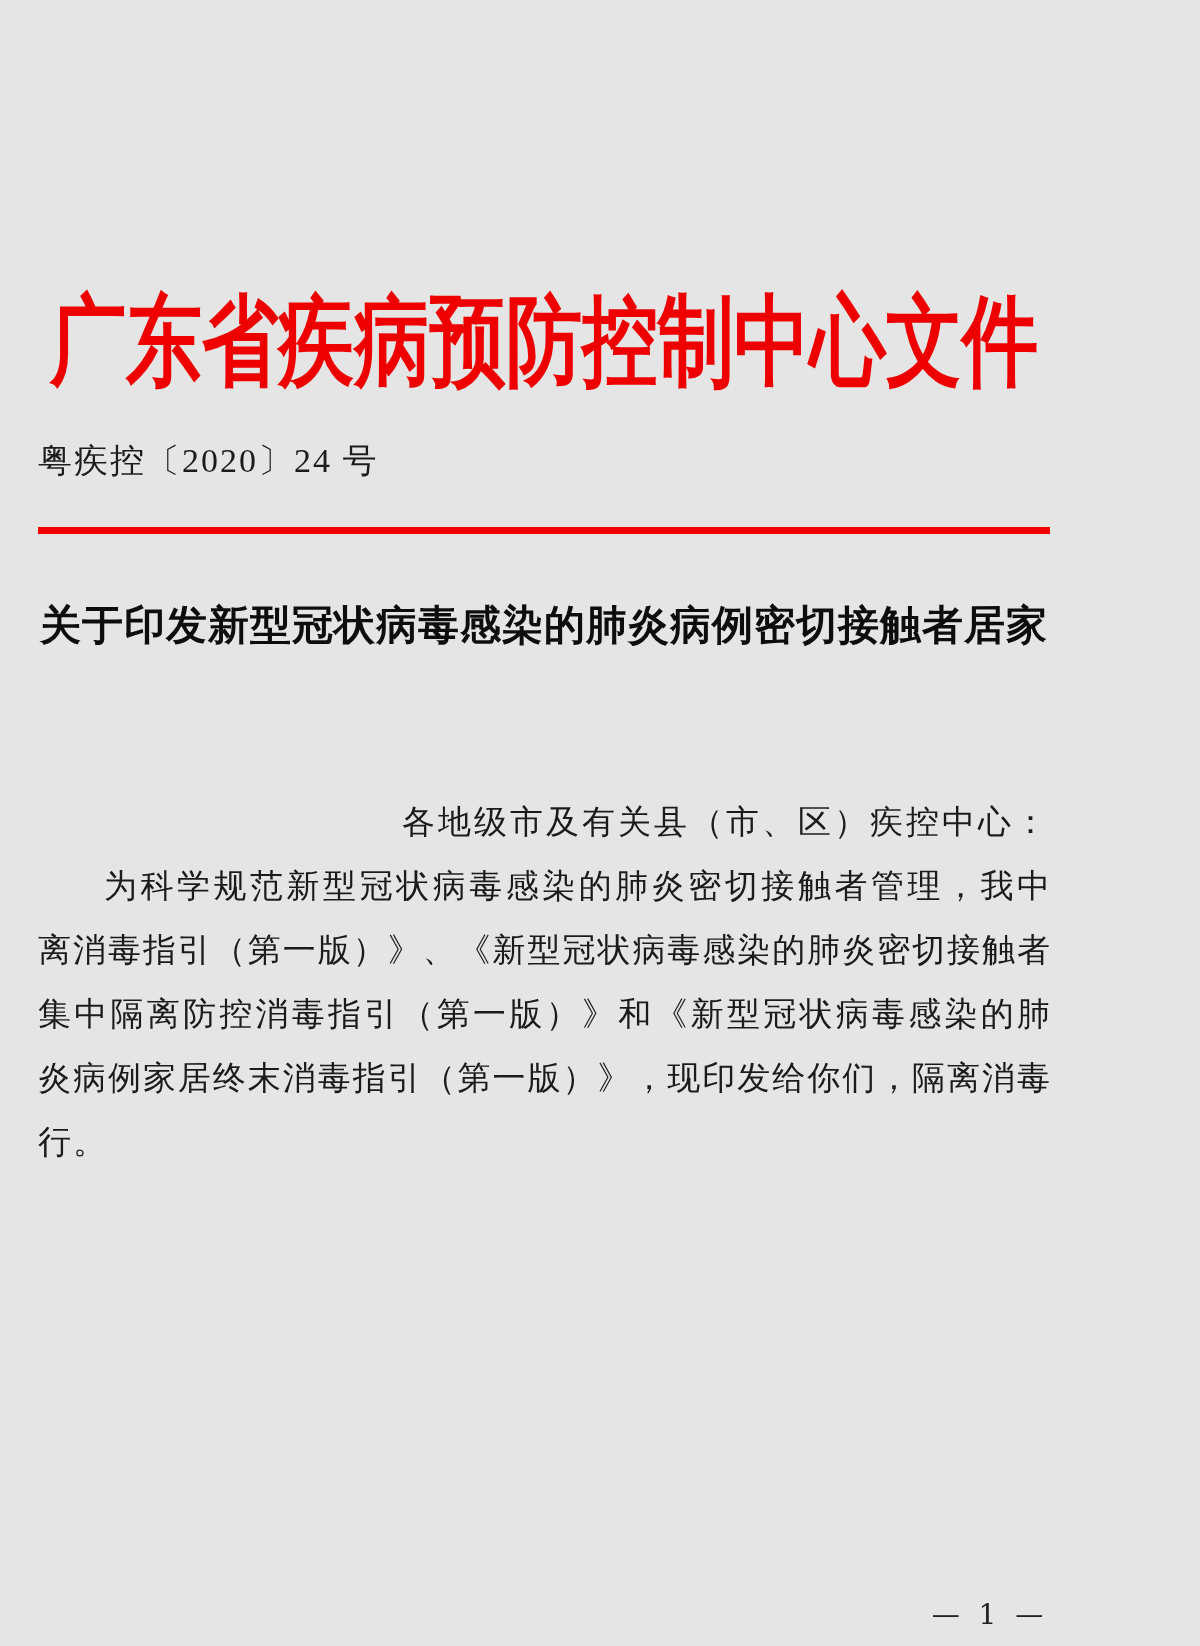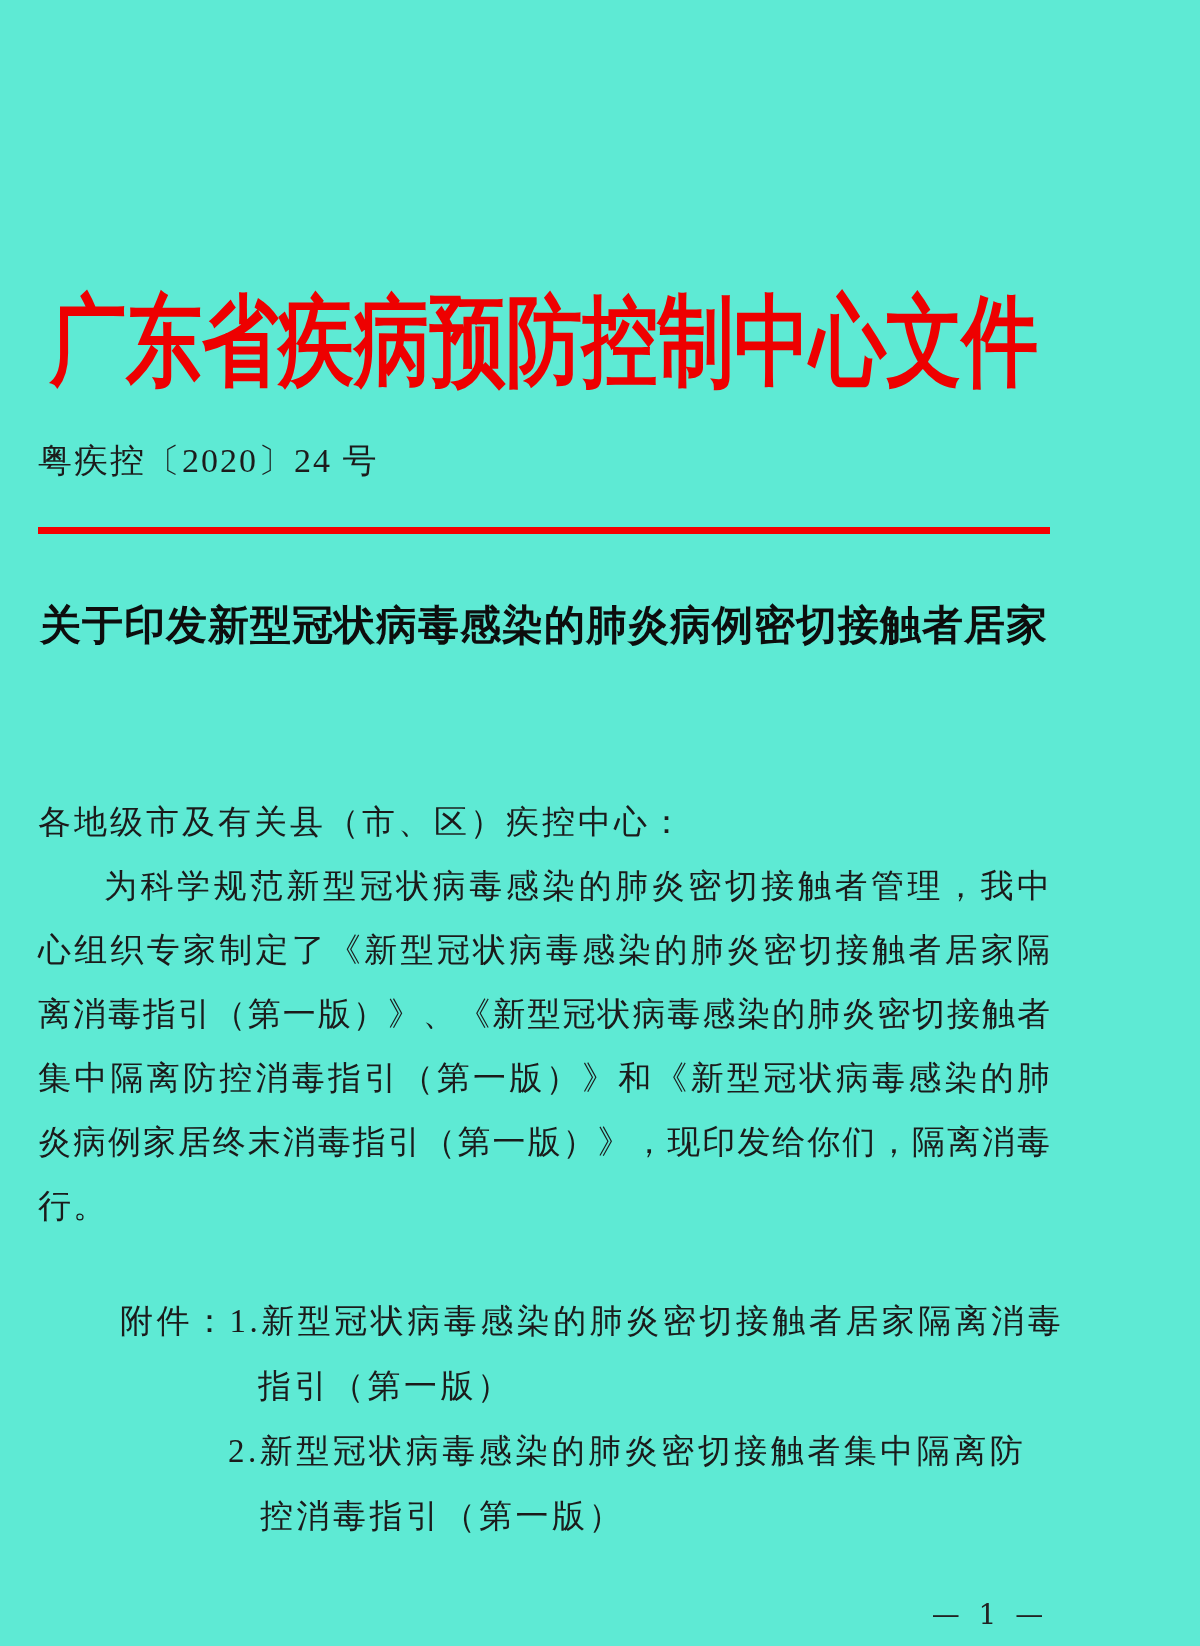--- a/index.html
+++ b/index.html
@@ -1,20 +1,20 @@
 <!DOCTYPE html>
 <html style="--title-red: #ee0000; --line-red: #f50000;"><head>
 <meta charset="utf-8">
 <style>
   html,body{margin:0;padding:0;background:#888;}
   .page{
     position:relative;
     width:1200px;height:1646px;
     margin:0 auto;
-    background:#5eead4;
+    background:#e5e5e5;
     font-family:"Liberation Serif","DejaVu Serif",serif;
     color:#141414;
     overflow:hidden;
   }
   .content{
     position:absolute;left:38px;top:0;
     width:1012px;height:100%;
   }
   .agency-title{
     position:absolute;top:276px;left:0;width:100%;
@@ -47,20 +47,21 @@
     color:#0d0d0d;
   }
   .body-block{
     position:absolute;top:790px;left:0;width:100%;
     font-size:33px;color:#1b1b1b;
   }
   .salutation{
     height:64px;line-height:64px;
     letter-spacing:3px;
     white-space:nowrap;
+    text-align:right;
   }
   .jline{
     height:64px;line-height:64px;
     text-align:justify;
     text-align-last:justify;
   }
   .jline.first{padding-left:66px;}
   .jline.last{text-align-last:left;letter-spacing:2px;}
   .attachments{
     position:absolute;top:1289px;left:0;width:100%;
@@ -93,30 +94,23 @@
 
     <div class="red-line"></div>
 
     <div class="notice-title">
       <div>关于印发新型冠状病毒感染的肺炎病例密切接触者居家</div>
     </div>
 
     <div class="body-block">
       <div class="salutation">各地级市及有关县（市、区）疾控中心：</div>
       <div class="jline first">为科学规范新型冠状病毒感染的肺炎密切接触者管理，我中</div>
-      <div class="jline">心组织专家制定了《新型冠状病毒感染的肺炎密切接触者居家隔</div>
       <div class="jline">离消毒指引（第一版）》、《新型冠状病毒感染的肺炎密切接触者</div>
       <div class="jline">集中隔离防控消毒指引（第一版）》和《新型冠状病毒感染的肺</div>
       <div class="jline">炎病例家居终末消毒指引（第一版）》，现印发给你们，隔离消毒</div>
       <div class="jline last">行。</div>
     </div>
 
-    <div class="attachments">
-      <div class="att-line att-0">附件：1.新型冠状病毒感染的肺炎密切接触者居家隔离消毒</div>
-      <div class="att-line att-1">指引（第一版）</div>
-      <div class="att-line att-2">2.新型冠状病毒感染的肺炎密切接触者集中隔离防</div>
-      <div class="att-line att-3">控消毒指引（第一版）</div>
-    </div>
 
   </div>
 
   <div class="page-number">— 1 —</div>
 </div>
 
 </body></html>

